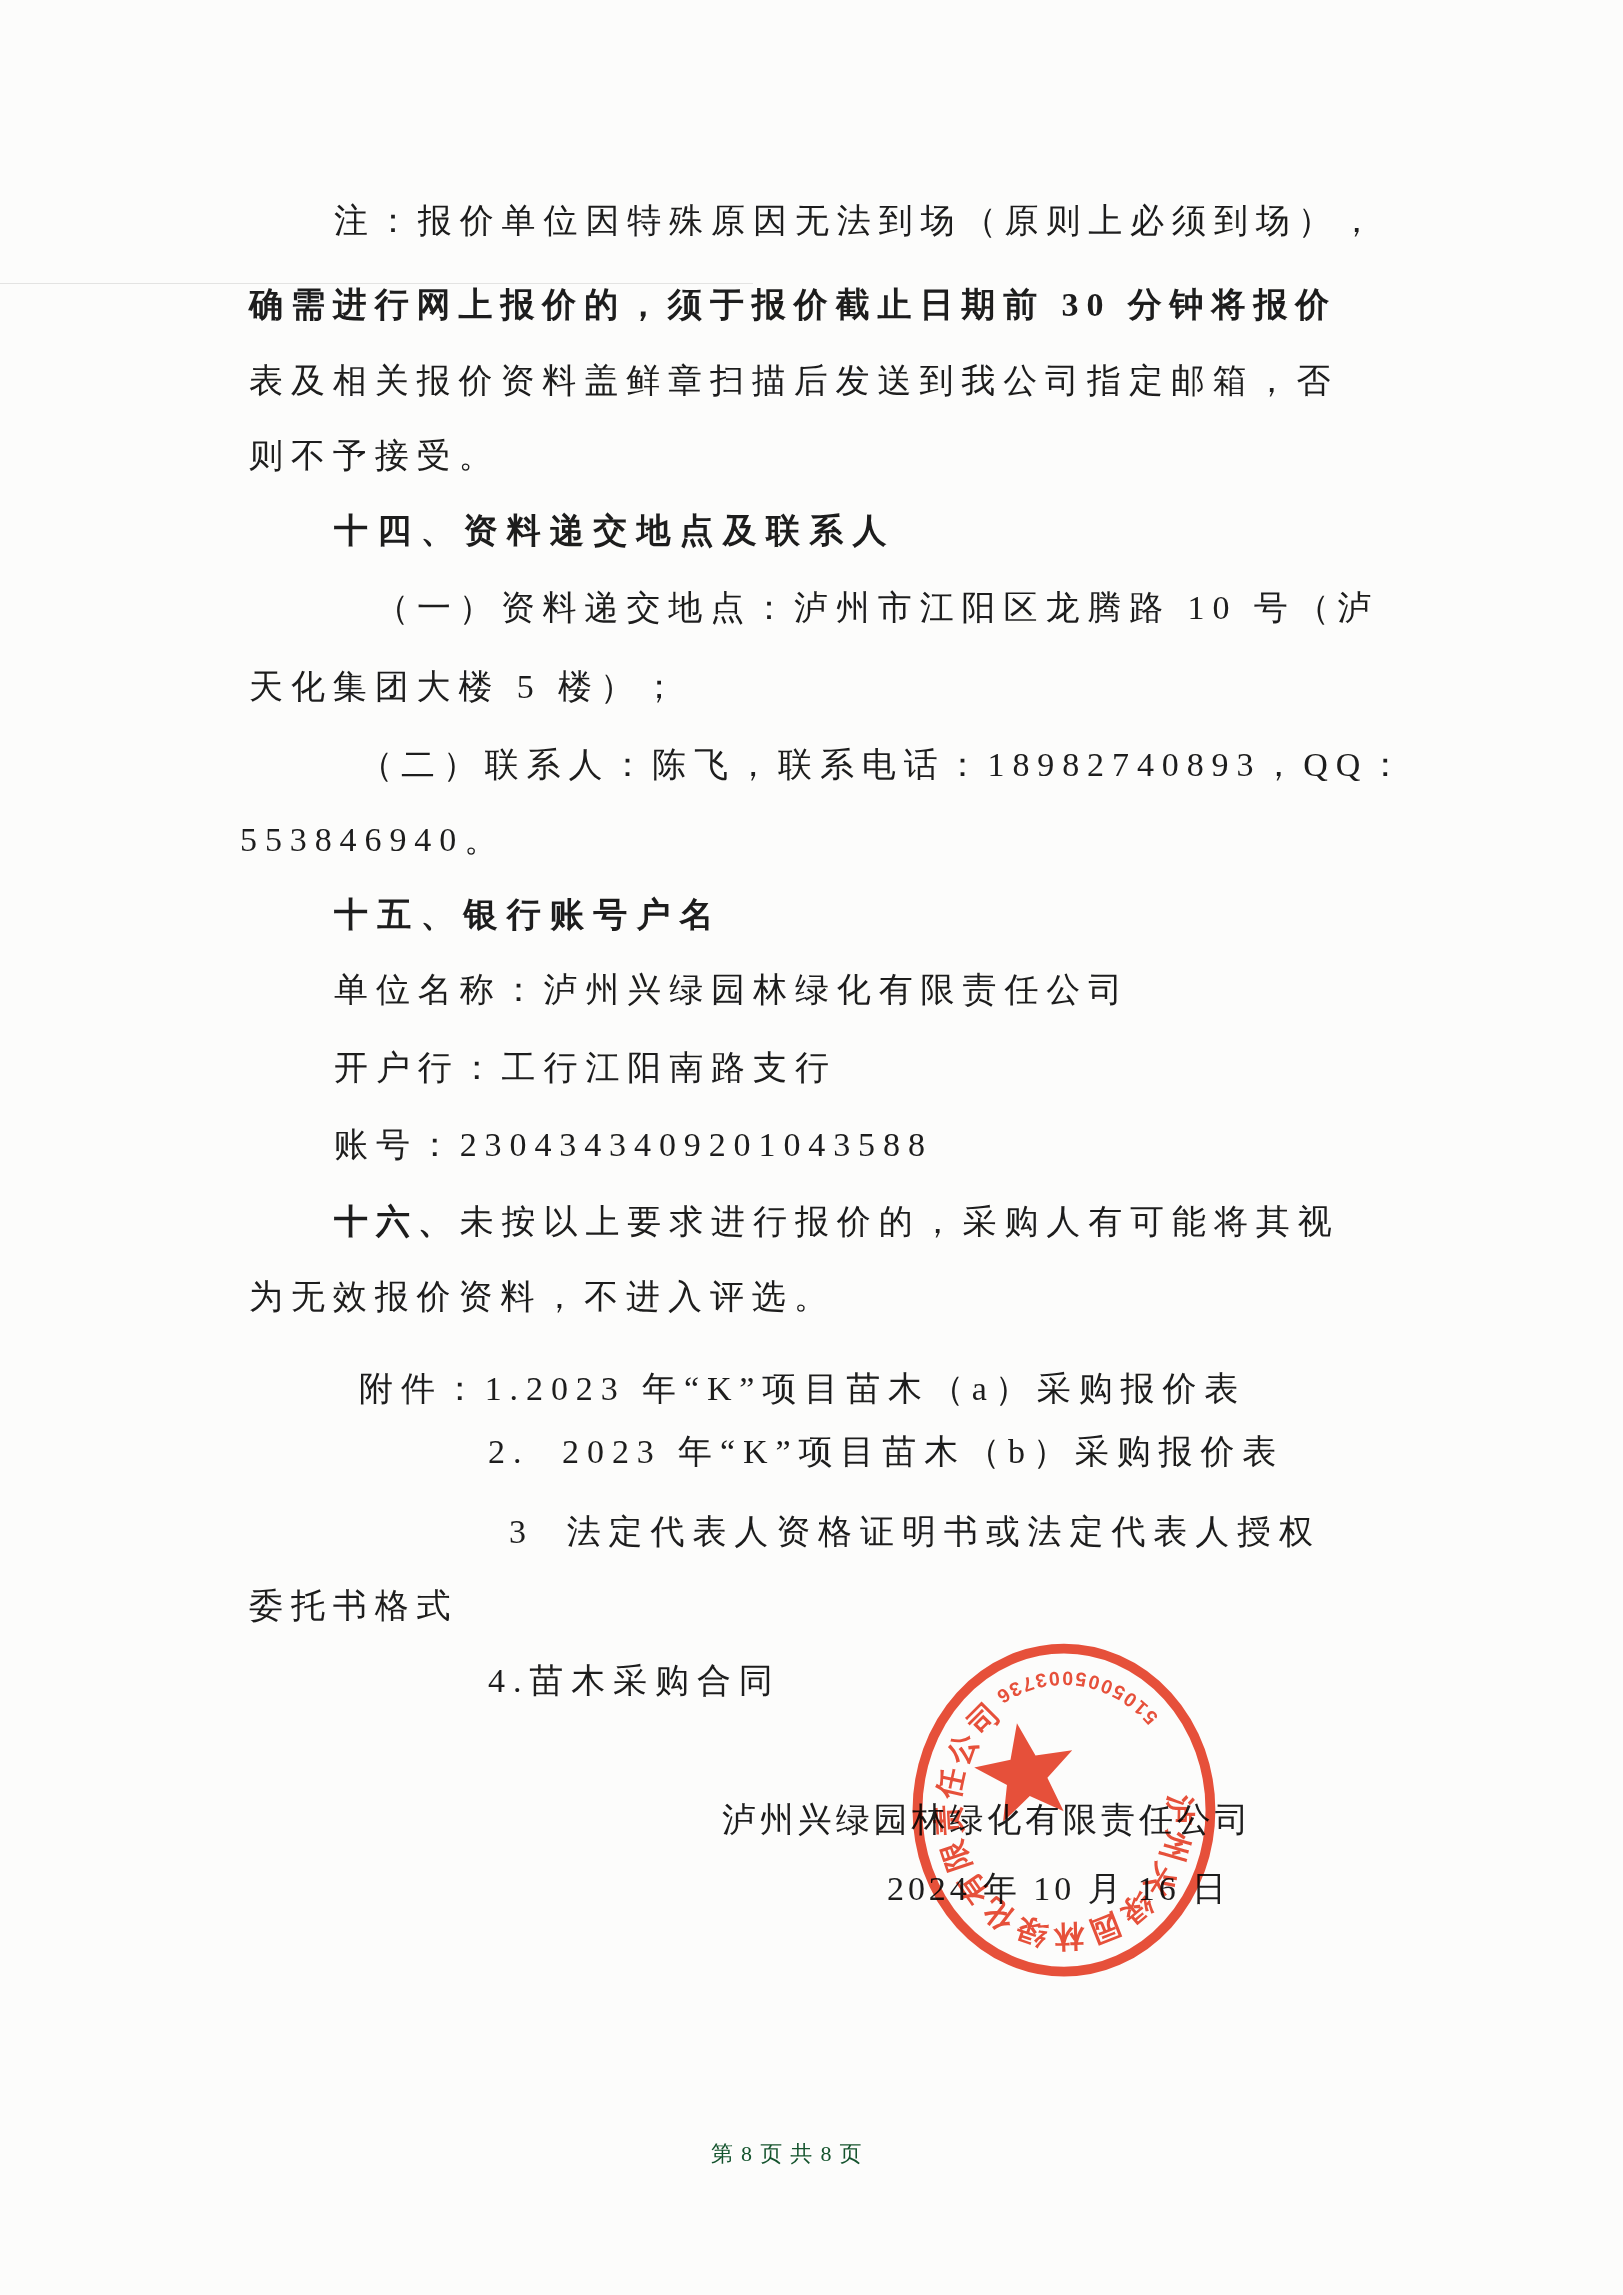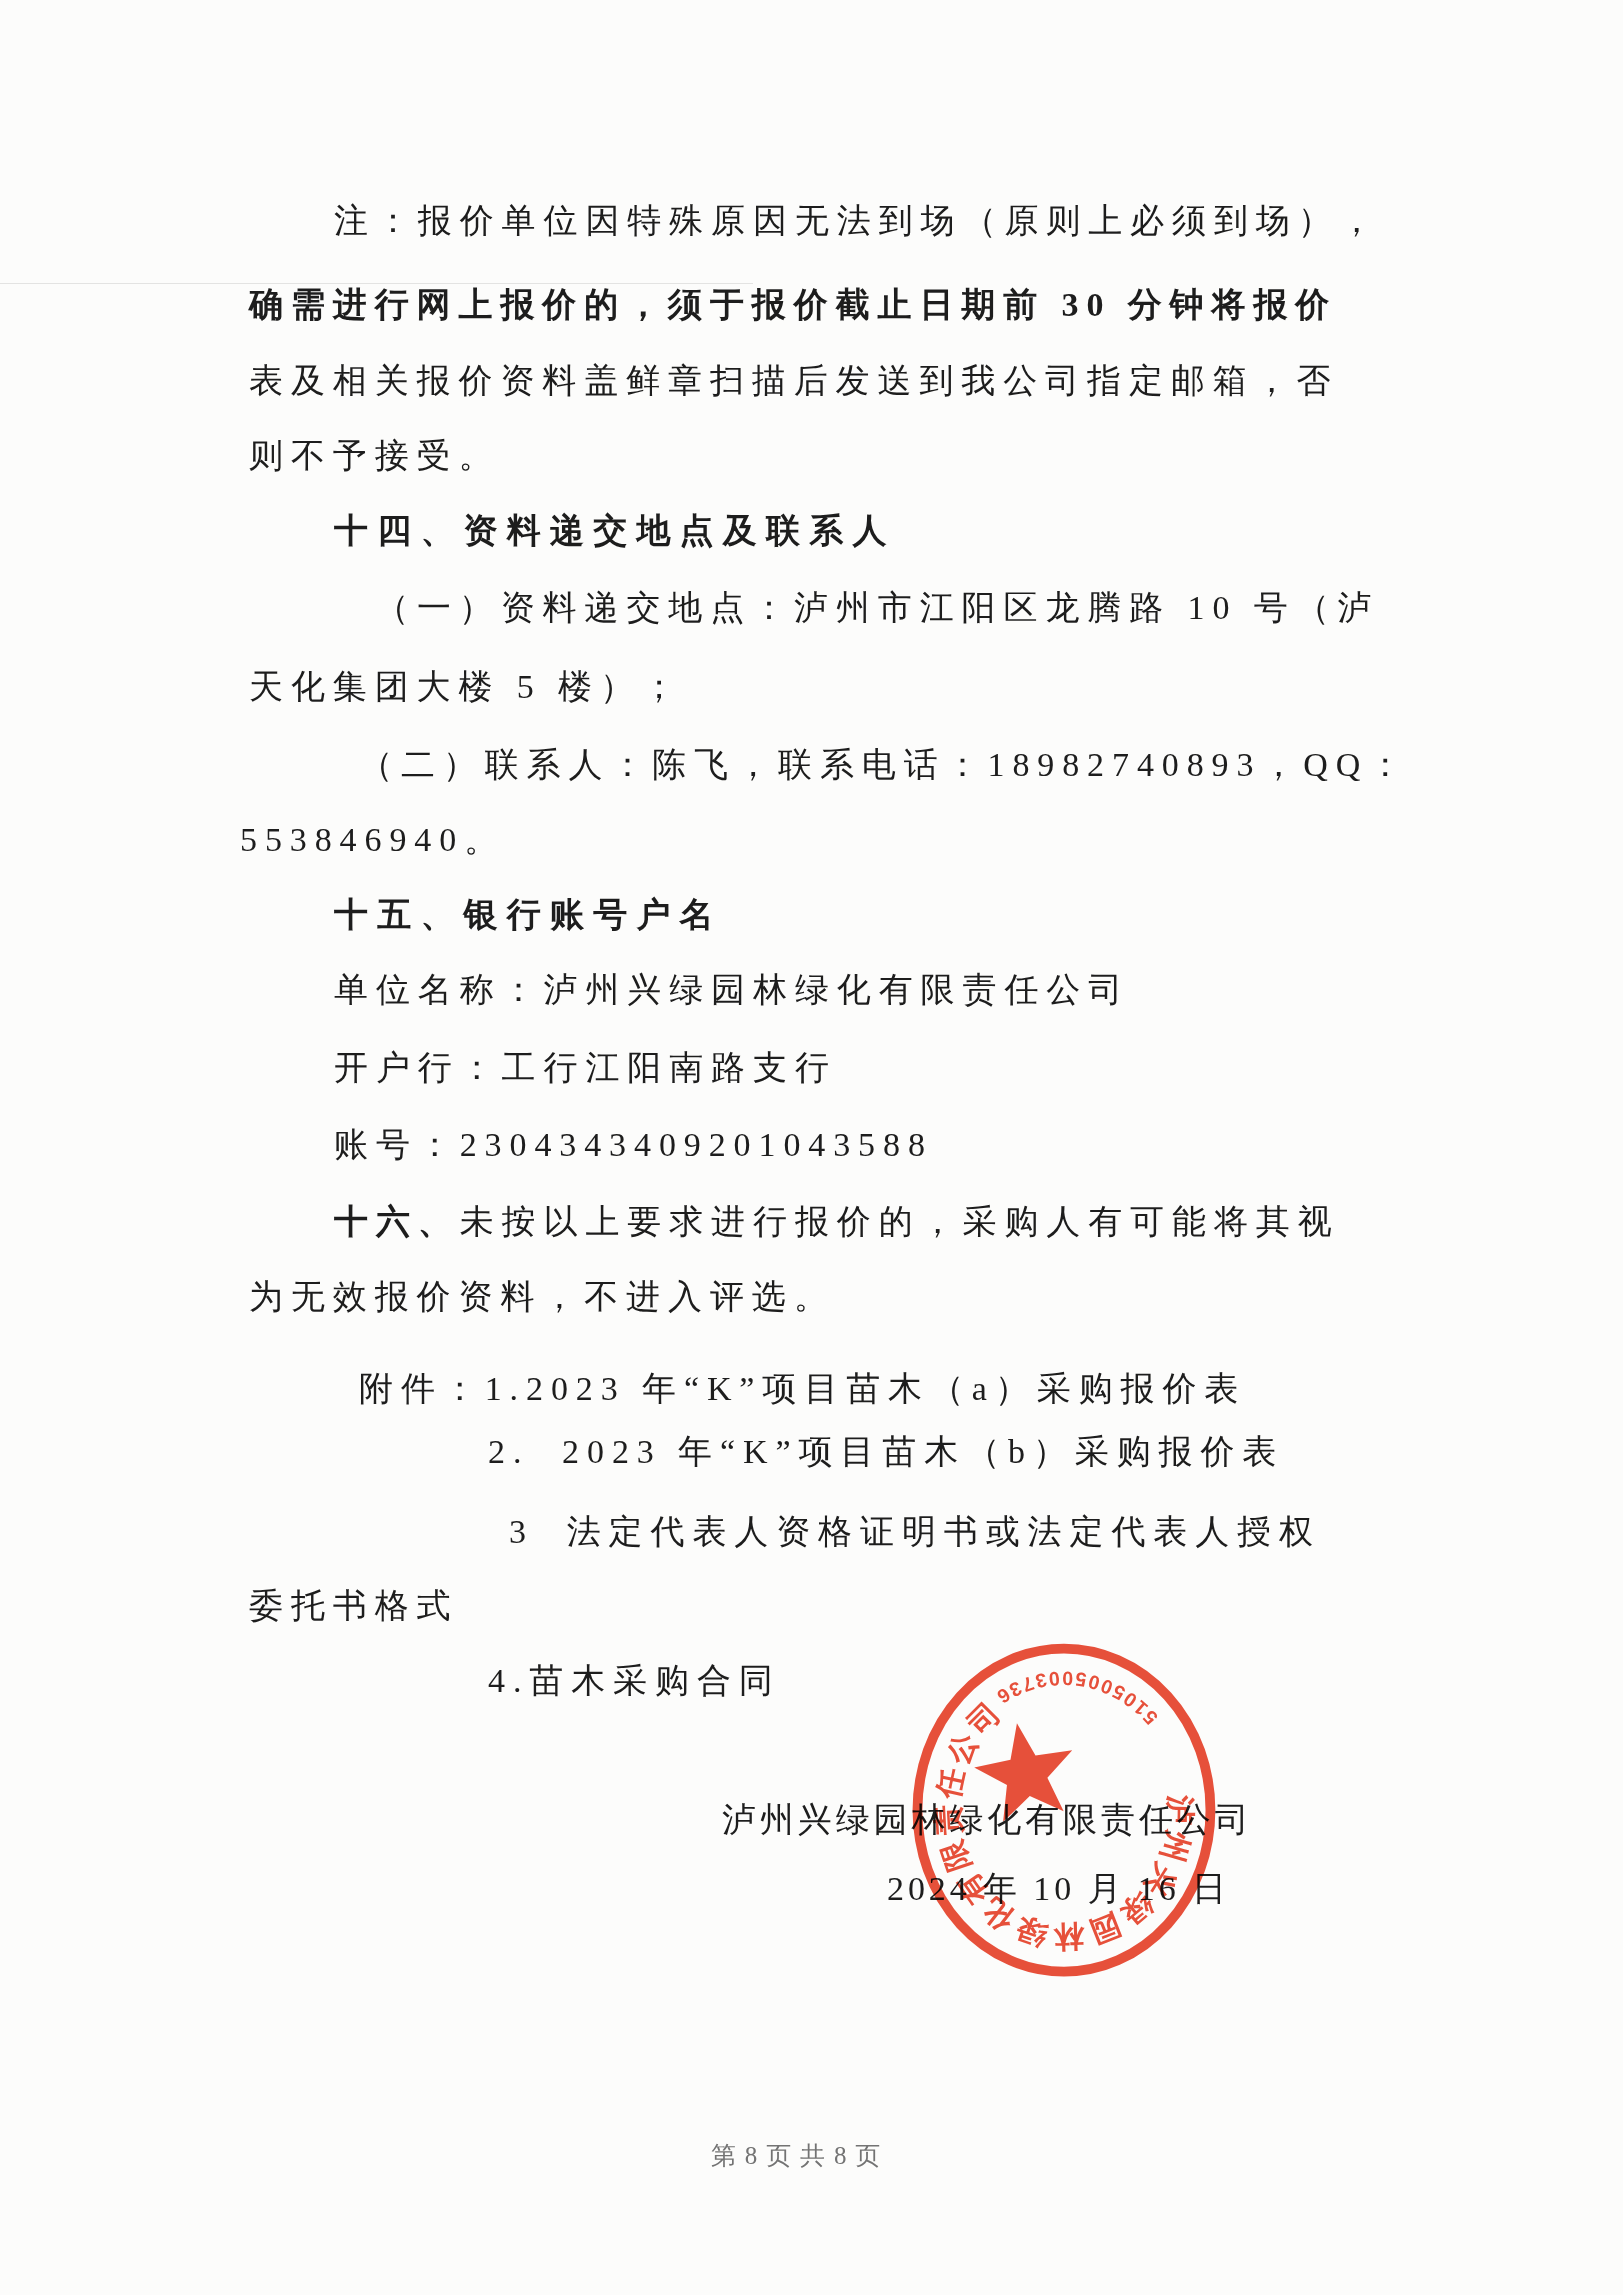--- a/index.html
+++ b/index.html
@@ -23,24 +23,24 @@
     font-weight:700;
     letter-spacing:9.2px;
   }
   .hd-inline{
     font-family:"Liberation Sans","DejaVu Sans",sans-serif;
     font-weight:700;
   }
   .sig{letter-spacing:3.9px;}
   .footer{
     position:absolute;
-    font-size:25px;
+    font-size:22px;
     letter-spacing:1.3px;
     white-space:pre;
-    color:#737373;
+    color:#14532d;
   }
   .scan-line{
     position:absolute;
     left:0;top:283px;width:753px;height:1.3px;
     background:#cdcdcd;opacity:.55;
   }
   .seal{
     position:absolute;
     left:907px;top:1636px;
     width:327px;height:347px;

